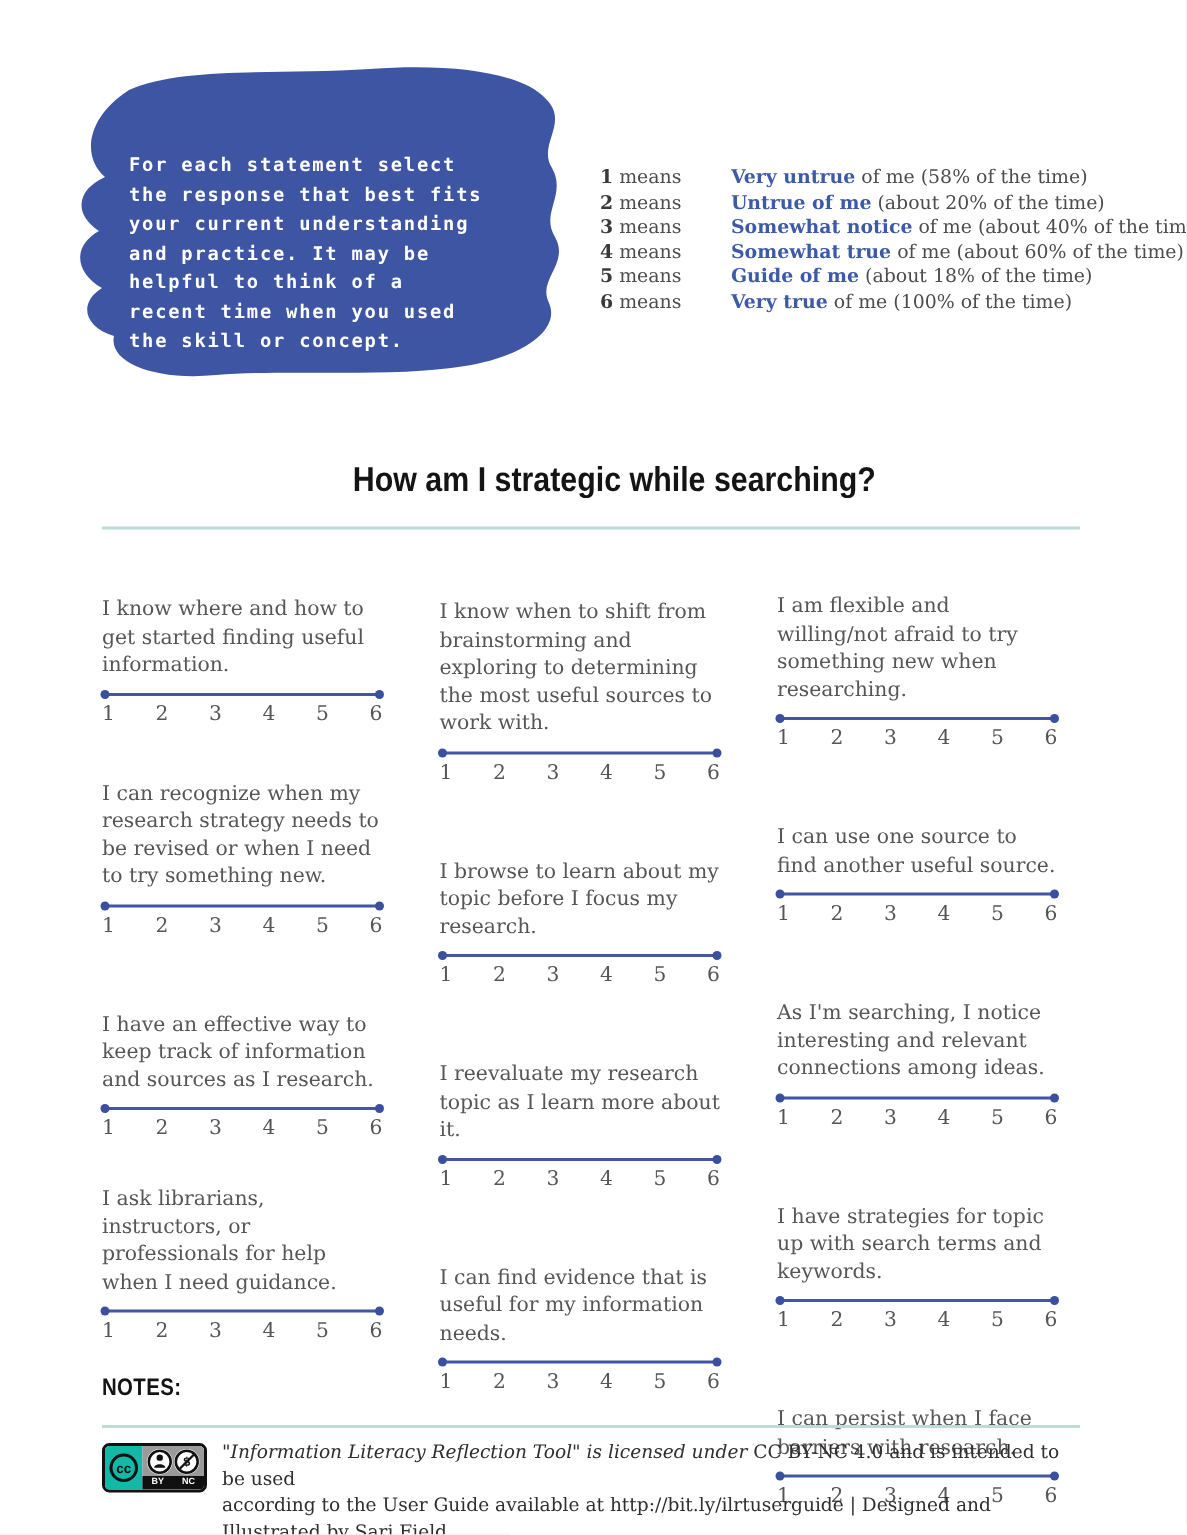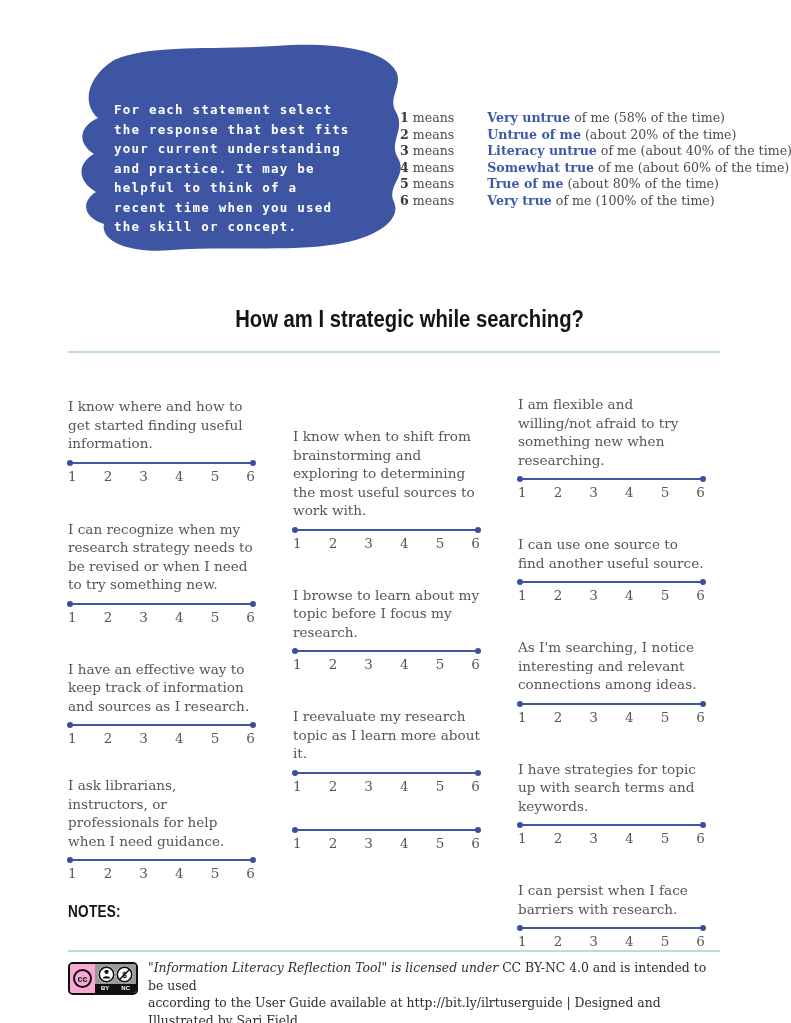--- a/index.html
+++ b/index.html
@@ -2,21 +2,21 @@
 <html><head>
 <meta charset="utf-8">
 <style>
   html,body{margin:0;padding:0;background:#e8e8e8;}
   .page{
     position:relative;width:791px;height:1023px;background:#ffffff;
     margin:0 auto;overflow:hidden;
     font-family:"DejaVu Serif", serif;color:#4c4c4c;
   }
   
-  .brush{position:absolute;left:70px;top:40px;width:338px;height:218px;}
+  .brush{position:absolute;left:42px;top:40px;width:338px;height:218px;}
   .brush svg{position:absolute;left:0;top:0;width:100%;height:100%;}
   .brush-text{
     position:absolute;left:44px;top:60px;width:262px;
     font-family:"DejaVu Sans Mono", monospace;font-weight:bold;
     font-size:12.5px;line-height:19.5px;letter-spacing:1.2px;
     color:#ffffff;white-space:pre-line;
   }
   
   .legend{position:absolute;left:400px;top:110px;font-size:12.6px;line-height:16.6px;color:#4c4c4c;}
   .legend-row{white-space:nowrap;}
@@ -28,21 +28,21 @@
     text-align:center;font-family:"Liberation Sans", sans-serif;font-weight:bold;
     font-size:23px;color:#141414;transform:scaleX(0.88);letter-spacing:0px;
   }
   .divider{position:absolute;left:68px;top:351px;width:652px;height:2px;background:#bcdcd7;}
   
   .col{position:absolute;top:385px;width:187px;}
   .col1{left:68px;}
   .col2{left:293px;}
   .col3{left:518px;}
   .statement{margin:0 0 9px 0;font-size:13.6px;line-height:18.5px;color:#565656;}
-  .block{margin-top:23px;}
+  .block{margin-top:37px;}
   .block.first{margin-top:12px;}
   .scale{position:relative;height:34px;}
   .scale-line{position:relative;margin-top:9px;height:2px;background:#4256a4;}
   .scale-line .dot{position:absolute;top:-2px;width:6px;height:6px;border-radius:50%;background:#3a4f9e;}
   .scale-line .dl{left:-1px;}
   .scale-line .dr{right:-1px;}
   .scale-nums{display:flex;justify-content:space-between;margin-top:4px;
     font-size:13.5px;color:#565656;}
   .scale-nums span{cursor:pointer;min-width:8px;text-align:center;}
   .notes{
@@ -50,21 +50,21 @@
     font-size:16px;color:#141414;transform:scaleX(0.85);transform-origin:left center;
     letter-spacing:0.3px;
   }
   
   .footer-divider{position:absolute;left:68px;top:950px;width:652px;height:2px;background:#bcdcd7;}
   .cc-badge{
     position:absolute;left:68px;top:962px;width:70px;height:33px;
     border:2px solid #101010;border-radius:5px;background:#ffffff;
     display:flex;overflow:hidden;box-sizing:border-box;
   }
-  .cc-left{width:25px;display:flex;align-items:center;justify-content:center;background:#f9a8d4;}
+  .cc-left{width:25px;display:flex;align-items:center;justify-content:center;background:#14b8a6;}
   .cc-circle{
     width:19px;height:19px;border:2px solid #101010;border-radius:50%;
     display:flex;align-items:center;justify-content:center;box-sizing:border-box;
     font-family:"Liberation Sans", sans-serif;font-weight:bold;font-size:9px;color:#101010;
   }
   .cc-right{flex:1;display:flex;flex-direction:column;background:#9a9a9a;}
   .cc-icons{flex:1;display:flex;align-items:center;justify-content:space-around;padding:0 2px;}
   .cc-icons svg{width:17px;height:17px;background:#ffffff;border-radius:50%;}
   .cc-strip{height:9px;background:#101010;color:#ffffff;display:flex;justify-content:space-around;
     font-family:"Liberation Sans", sans-serif;font-weight:bold;font-size:6px;line-height:9px;}
@@ -89,23 +89,23 @@
 your current understanding
 and practice. It may be
 helpful to think of a
 recent time when you used
 the skill or concept.</div>
   </div>
 
   <div class="legend">
     <div class="legend-row"><b class="lnum">1</b><span>means</span> <b class="lphrase">Very untrue</b><span> of me (58% of the time)</span></div>
     <div class="legend-row"><b class="lnum">2</b><span>means</span> <b class="lphrase">Untrue of me</b><span> (about 20% of the time)</span></div>
-    <div class="legend-row"><b class="lnum">3</b><span>means</span> <b class="lphrase">Literacy untrue</b><span> of me (about 40% of the time)</span></div>
+    <div class="legend-row"><b class="lnum">3</b><span>means</span> <b class="lphrase">Somewhat notice</b><span> of me (about 40% of the time)</span></div>
     <div class="legend-row"><b class="lnum">4</b><span>means</span> <b class="lphrase">Somewhat true</b><span> of me (about 60% of the time)</span></div>
-    <div class="legend-row"><b class="lnum">5</b><span>means</span> <b class="lphrase">True of me</b><span> (about 80% of the time)</span></div>
+    <div class="legend-row"><b class="lnum">5</b><span>means</span> <b class="lphrase">Guide of me</b><span> (about 18% of the time)</span></div>
     <div class="legend-row"><b class="lnum">6</b><span>means</span> <b class="lphrase">Very true</b><span> of me (100% of the time)</span></div>
   </div>
 
   <div class="title">How am I strategic while searching?</div>
   <div class="divider"></div>
 
   <div class="col col1">
     <div class="block first">
       <p class="statement">I know where and how to get started finding useful information.</p>
       <div class="scale">
@@ -171,21 +171,21 @@
             <span>4</span>
             <span>5</span>
             <span>6</span>
           </div>
         </div>
     </div>
     <div class="notes">NOTES:</div>
   </div>
 
   <div class="col col2">
-    <div class="block first" style="margin-top:42px;">
+    <div class="block first" style="margin-top:14px;">
       <p class="statement">I know when to shift from brainstorming and exploring to determining the most useful sources to work with.</p>
       <div class="scale">
         <div class="scale-line">
             <span class="dot dl"></span>
             <span class="dot dr"></span>
           </div>
       <div class="scale-nums">
             <span>1</span>
             <span>2</span>
             <span>3</span>
@@ -223,20 +223,21 @@
             <span>1</span>
             <span>2</span>
             <span>3</span>
             <span>4</span>
             <span>5</span>
             <span>6</span>
           </div>
         </div>
     </div>
     <div class="block">
+      <p class="statement">I can find evidence that is useful for my information needs.</p>
       <div class="scale">
         <div class="scale-line">
             <span class="dot dl"></span>
             <span class="dot dr"></span>
           </div>
       <div class="scale-nums">
             <span>1</span>
             <span>2</span>
             <span>3</span>
             <span>4</span>

